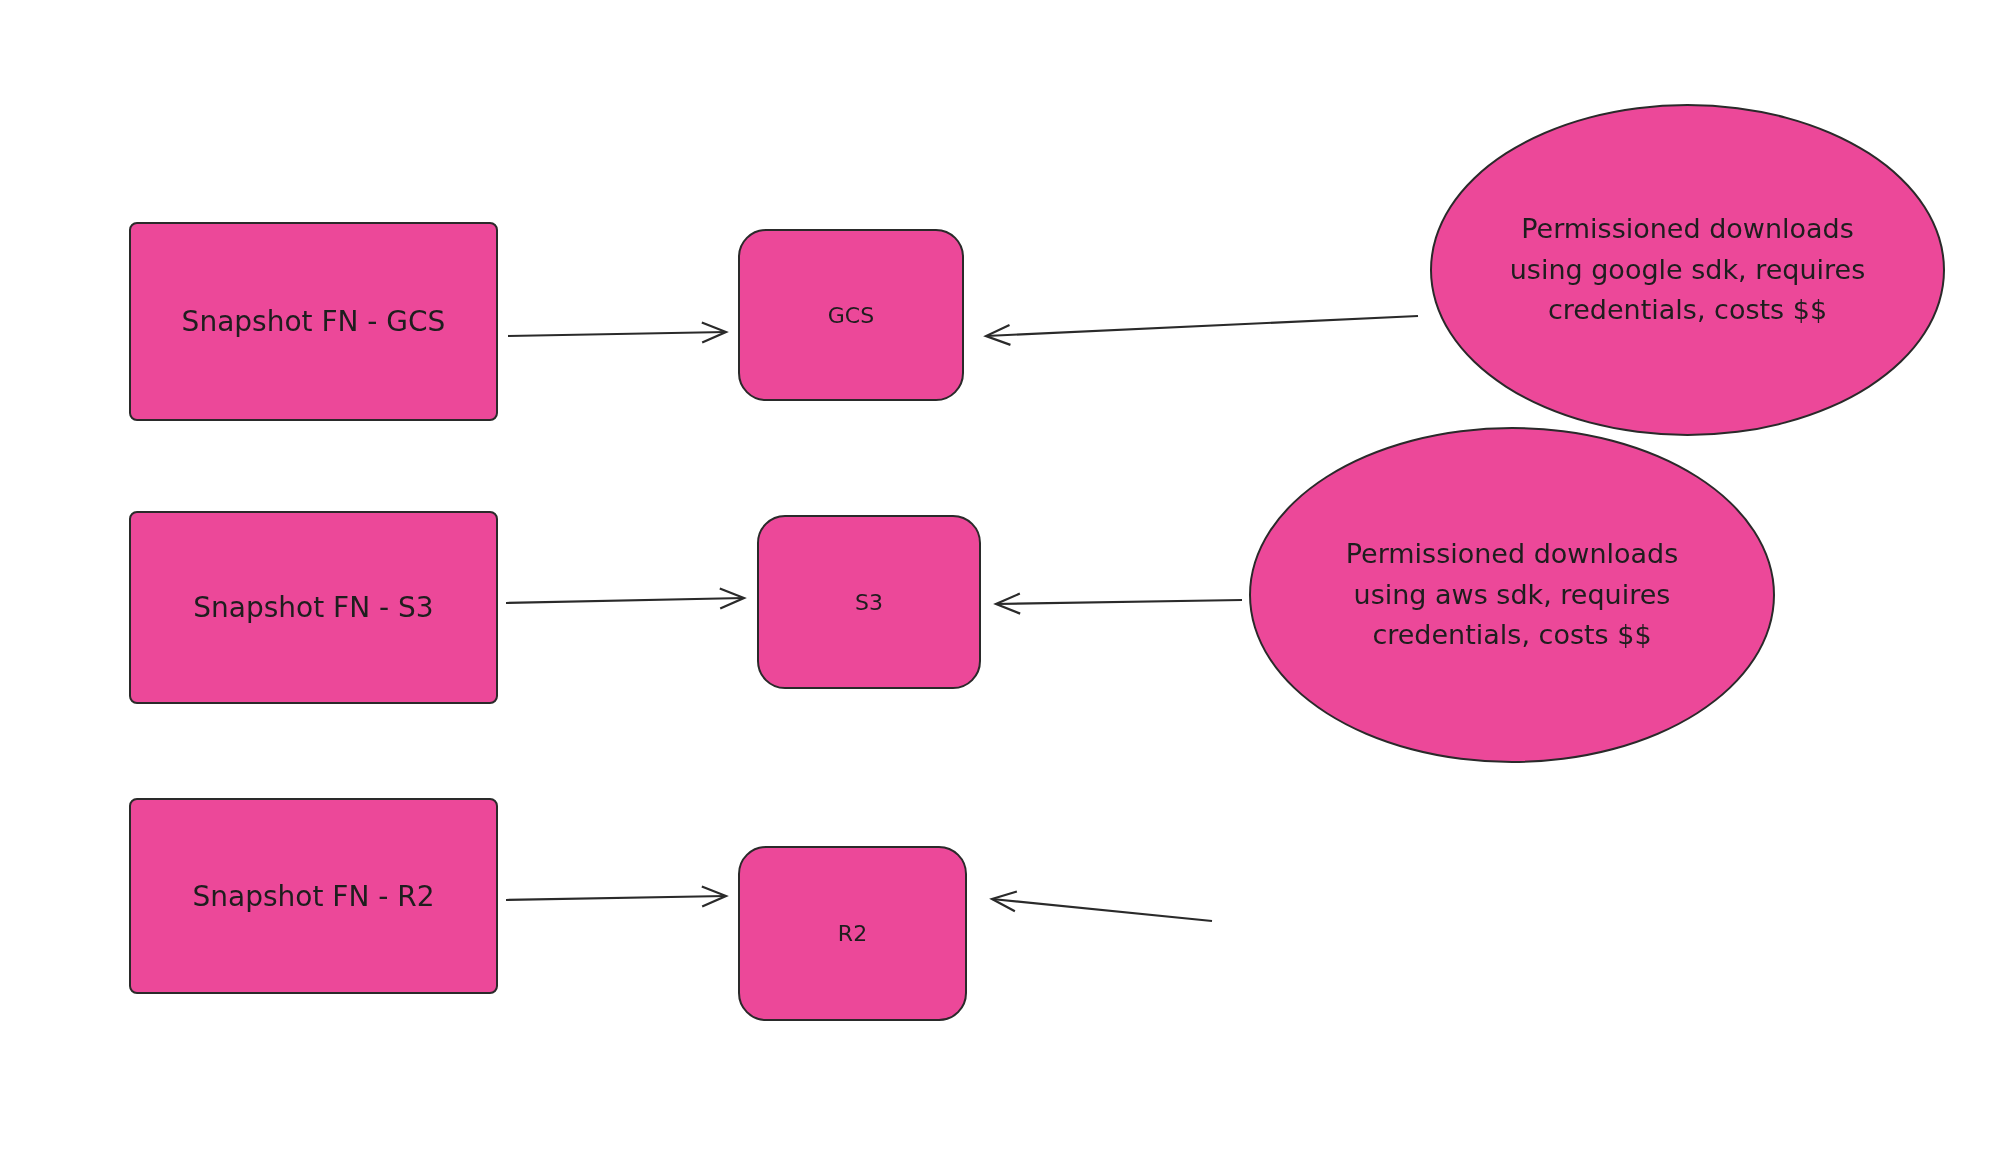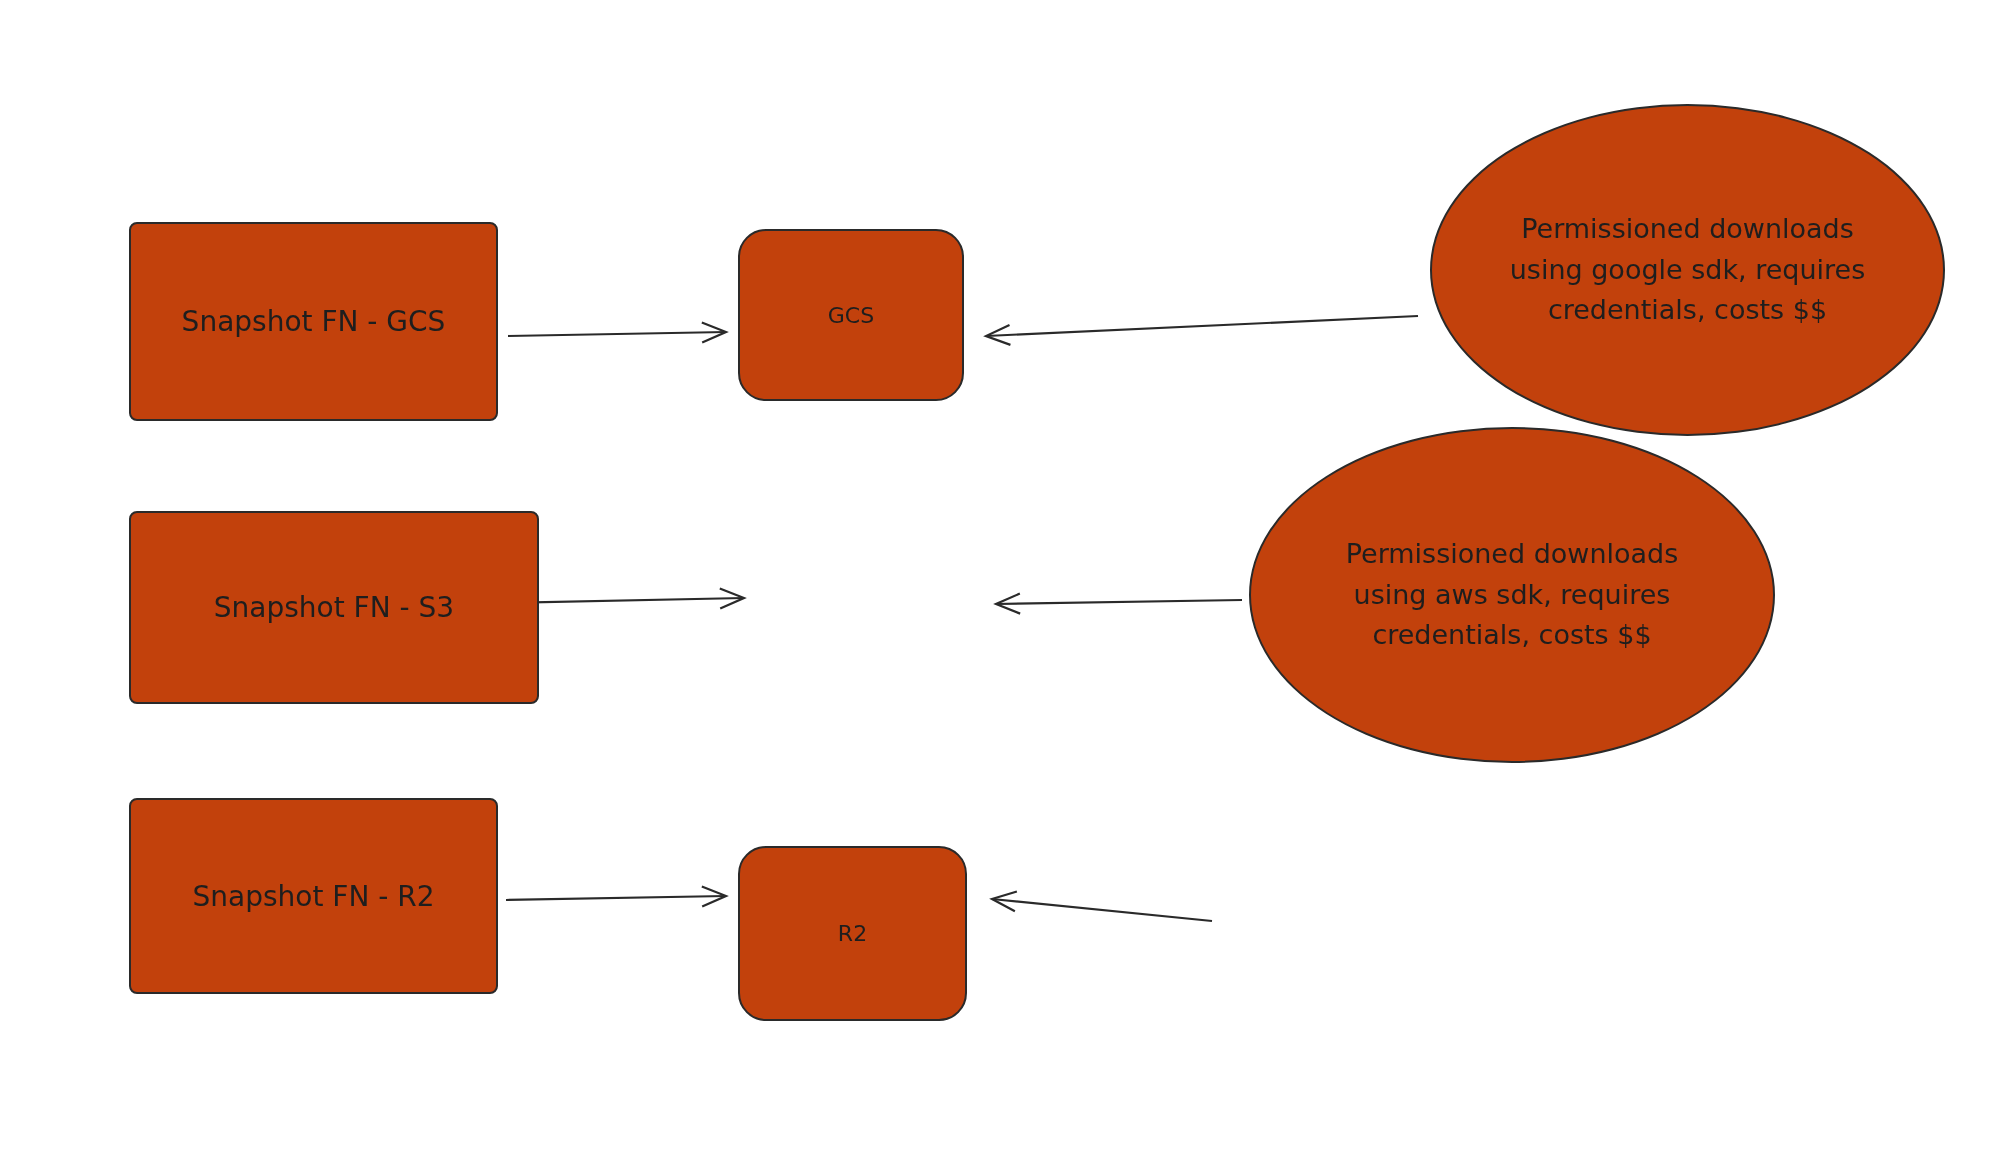--- a/index.html
+++ b/index.html
@@ -18,21 +18,21 @@
   .canvas {
     position: absolute;
     inset: 0;
   }
   .node {
     position: absolute;
     display: flex;
     align-items: center;
     justify-content: center;
     border: 2.5px solid #2a2a2a;
-    background: #c2410c;
+    background: #ec4899;
     text-align: center;
     box-sizing: border-box;
   }
   .rect {
     border-radius: 8px;
     font-size: 28px;
   }
   .small-rect {
     border-radius: 28px;
     font-size: 22px;
@@ -82,24 +82,27 @@
   </div>
 
   <div class="node small-rect" style="left:738px; top:229px; width:226px; height:172px;">
     <span>GCS</span>
   </div>
 
   <div class="node ellipse" style="left:1430px; top:104px; width:515px; height:332px;">
     <span>Permissioned downloads using google sdk, requires credentials, costs $$</span>
   </div>
 
-  <div class="node rect" style="left:129px; top:511px; width:410px; height:193px;">
+  <div class="node rect" style="left:129px; top:511px; width:369px; height:193px;">
     <span>Snapshot FN - S3</span>
   </div>
 
+  <div class="node small-rect" style="left:757px; top:515px; width:224px; height:174px;">
+    <span>S3</span>
+  </div>
 
   <div class="node ellipse" style="left:1249px; top:427px; width:526px; height:336px;justify-content:center;">
     <span>Permissioned downloads using aws sdk, requires credentials, costs $$</span>
   </div>
 
   <div class="node rect" style="left:129px; top:798px; width:369px; height:196px;">
     <span>Snapshot FN - R2</span>
   </div>
 
   <div class="node small-rect" style="left:738px; top:806px; width:229px; height:175px;margin-top:40px;">

